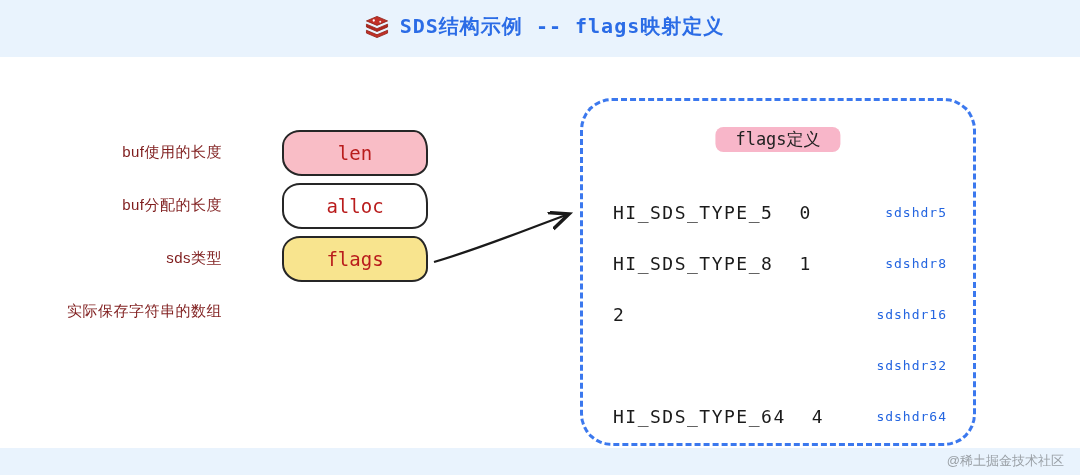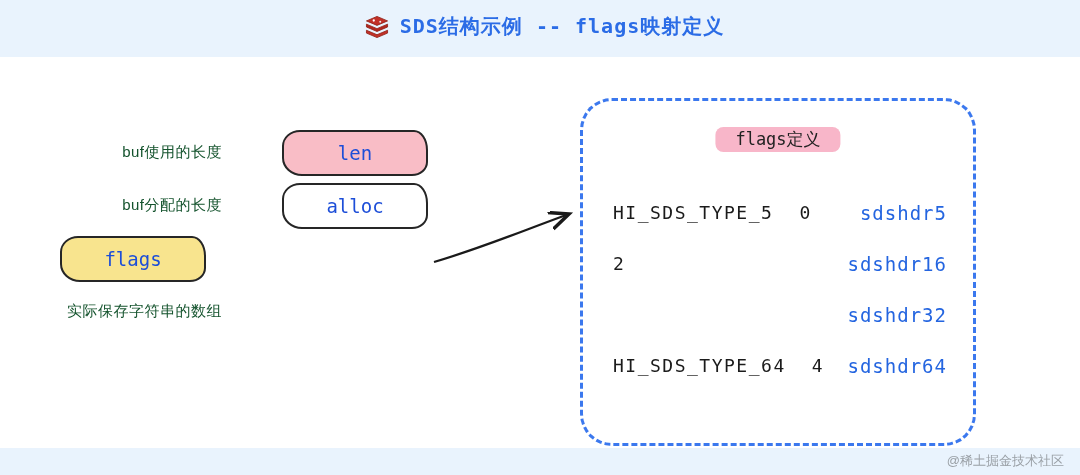--- a/index.html
+++ b/index.html
@@ -21,30 +21,30 @@
   .title-text {
     font-family:"DejaVu Sans Mono", monospace;
     font-size:20px; font-weight:bold; color:#2b6ce6; letter-spacing:1px;
   }
 
   
   .struct { position:absolute; left:0; top:126px; }
   .struct-row { display:flex; align-items:center; height:53px; }
   .struct-label {
     width:222px; text-align:right; padding-right:0;
-    font-size:15px; color:#14532d; letter-spacing:0.5px;
+    font-size:15px; color:#7f1d1d; letter-spacing:0.5px;
   }
   .struct-spacer { width:60px; }
   .struct-box {
     width:146px; height:46px;
     border:2.2px solid #262626;
     border-radius:18px 14px 16px 20px / 16px 20px 14px 18px;
     display:flex; align-items:center; justify-content:center;
     font-family:"DejaVu Sans Mono", monospace;
-    font-size:19px; color:#1d4ed8; background:#ffffff;
+    font-size:19px; color:#b91c1c; background:#ffffff;
   }
   .struct-box.pink   { background:#f9bdc6; }
   .struct-box.yellow { background:#f8e48e; }
 
   
   .arrow-layer { position:absolute; inset:0; pointer-events:none; }
 
   
   .panel {
     position:absolute; left:580px; top:98px; width:396px; height:348px;
@@ -62,21 +62,21 @@
     padding:0 26px 0 30px;
   }
   .flag-left {
     display:flex; align-items:baseline; gap:26px;
     font-family:"DejaVu Sans Mono", monospace;
     font-size:18px; color:#1b1b1b; letter-spacing:1.5px;
   }
   .flag-struct {
     margin-left:auto;
     font-family:"DejaVu Sans Mono", monospace;
-    font-size:19px; color:#2465e0; letter-spacing:1px;
+    font-size:13px; color:#2465e0; letter-spacing:1px;
   }
 
   
   .watermark {
     position:absolute; right:16px; bottom:5px;
     font-size:13px; color:#9aa0a6;
   }
 </style>
 </head>
 <body>
@@ -107,20 +107,21 @@
       <div class="struct-box pink">len</div>
     </div>
 
     <div class="struct-row">
       <div class="struct-label">buf分配的长度</div>
       <div class="struct-spacer"></div>
       <div class="struct-box">alloc</div>
     </div>
 
     <div class="struct-row">
+      <div class="struct-label">sds类型</div>
       <div class="struct-spacer"></div>
       <div class="struct-box yellow">flags</div>
     </div>
 
     <div class="struct-row">
       <div class="struct-label">实际保存字符串的数组</div>
       <div class="struct-spacer"></div>
     </div>
 
   </div>
@@ -140,20 +141,27 @@
     <div class="flag-rows">
 
       <div class="flag-row">
         <div class="flag-left">
           <span>HI_SDS_TYPE_5</span>
           <span>0</span>
         </div>
         <span class="flag-struct">sdshdr5</span>
       </div>
 
+      <div class="flag-row">
+        <div class="flag-left">
+          <span>HI_SDS_TYPE_8</span>
+          <span>1</span>
+        </div>
+        <span class="flag-struct">sdshdr8</span>
+      </div>
 
       <div class="flag-row">
         <div class="flag-left">
           <span>2</span>
         </div>
         <span class="flag-struct">sdshdr16</span>
       </div>
 
       <div class="flag-row">
         <span class="flag-struct">sdshdr32</span>

